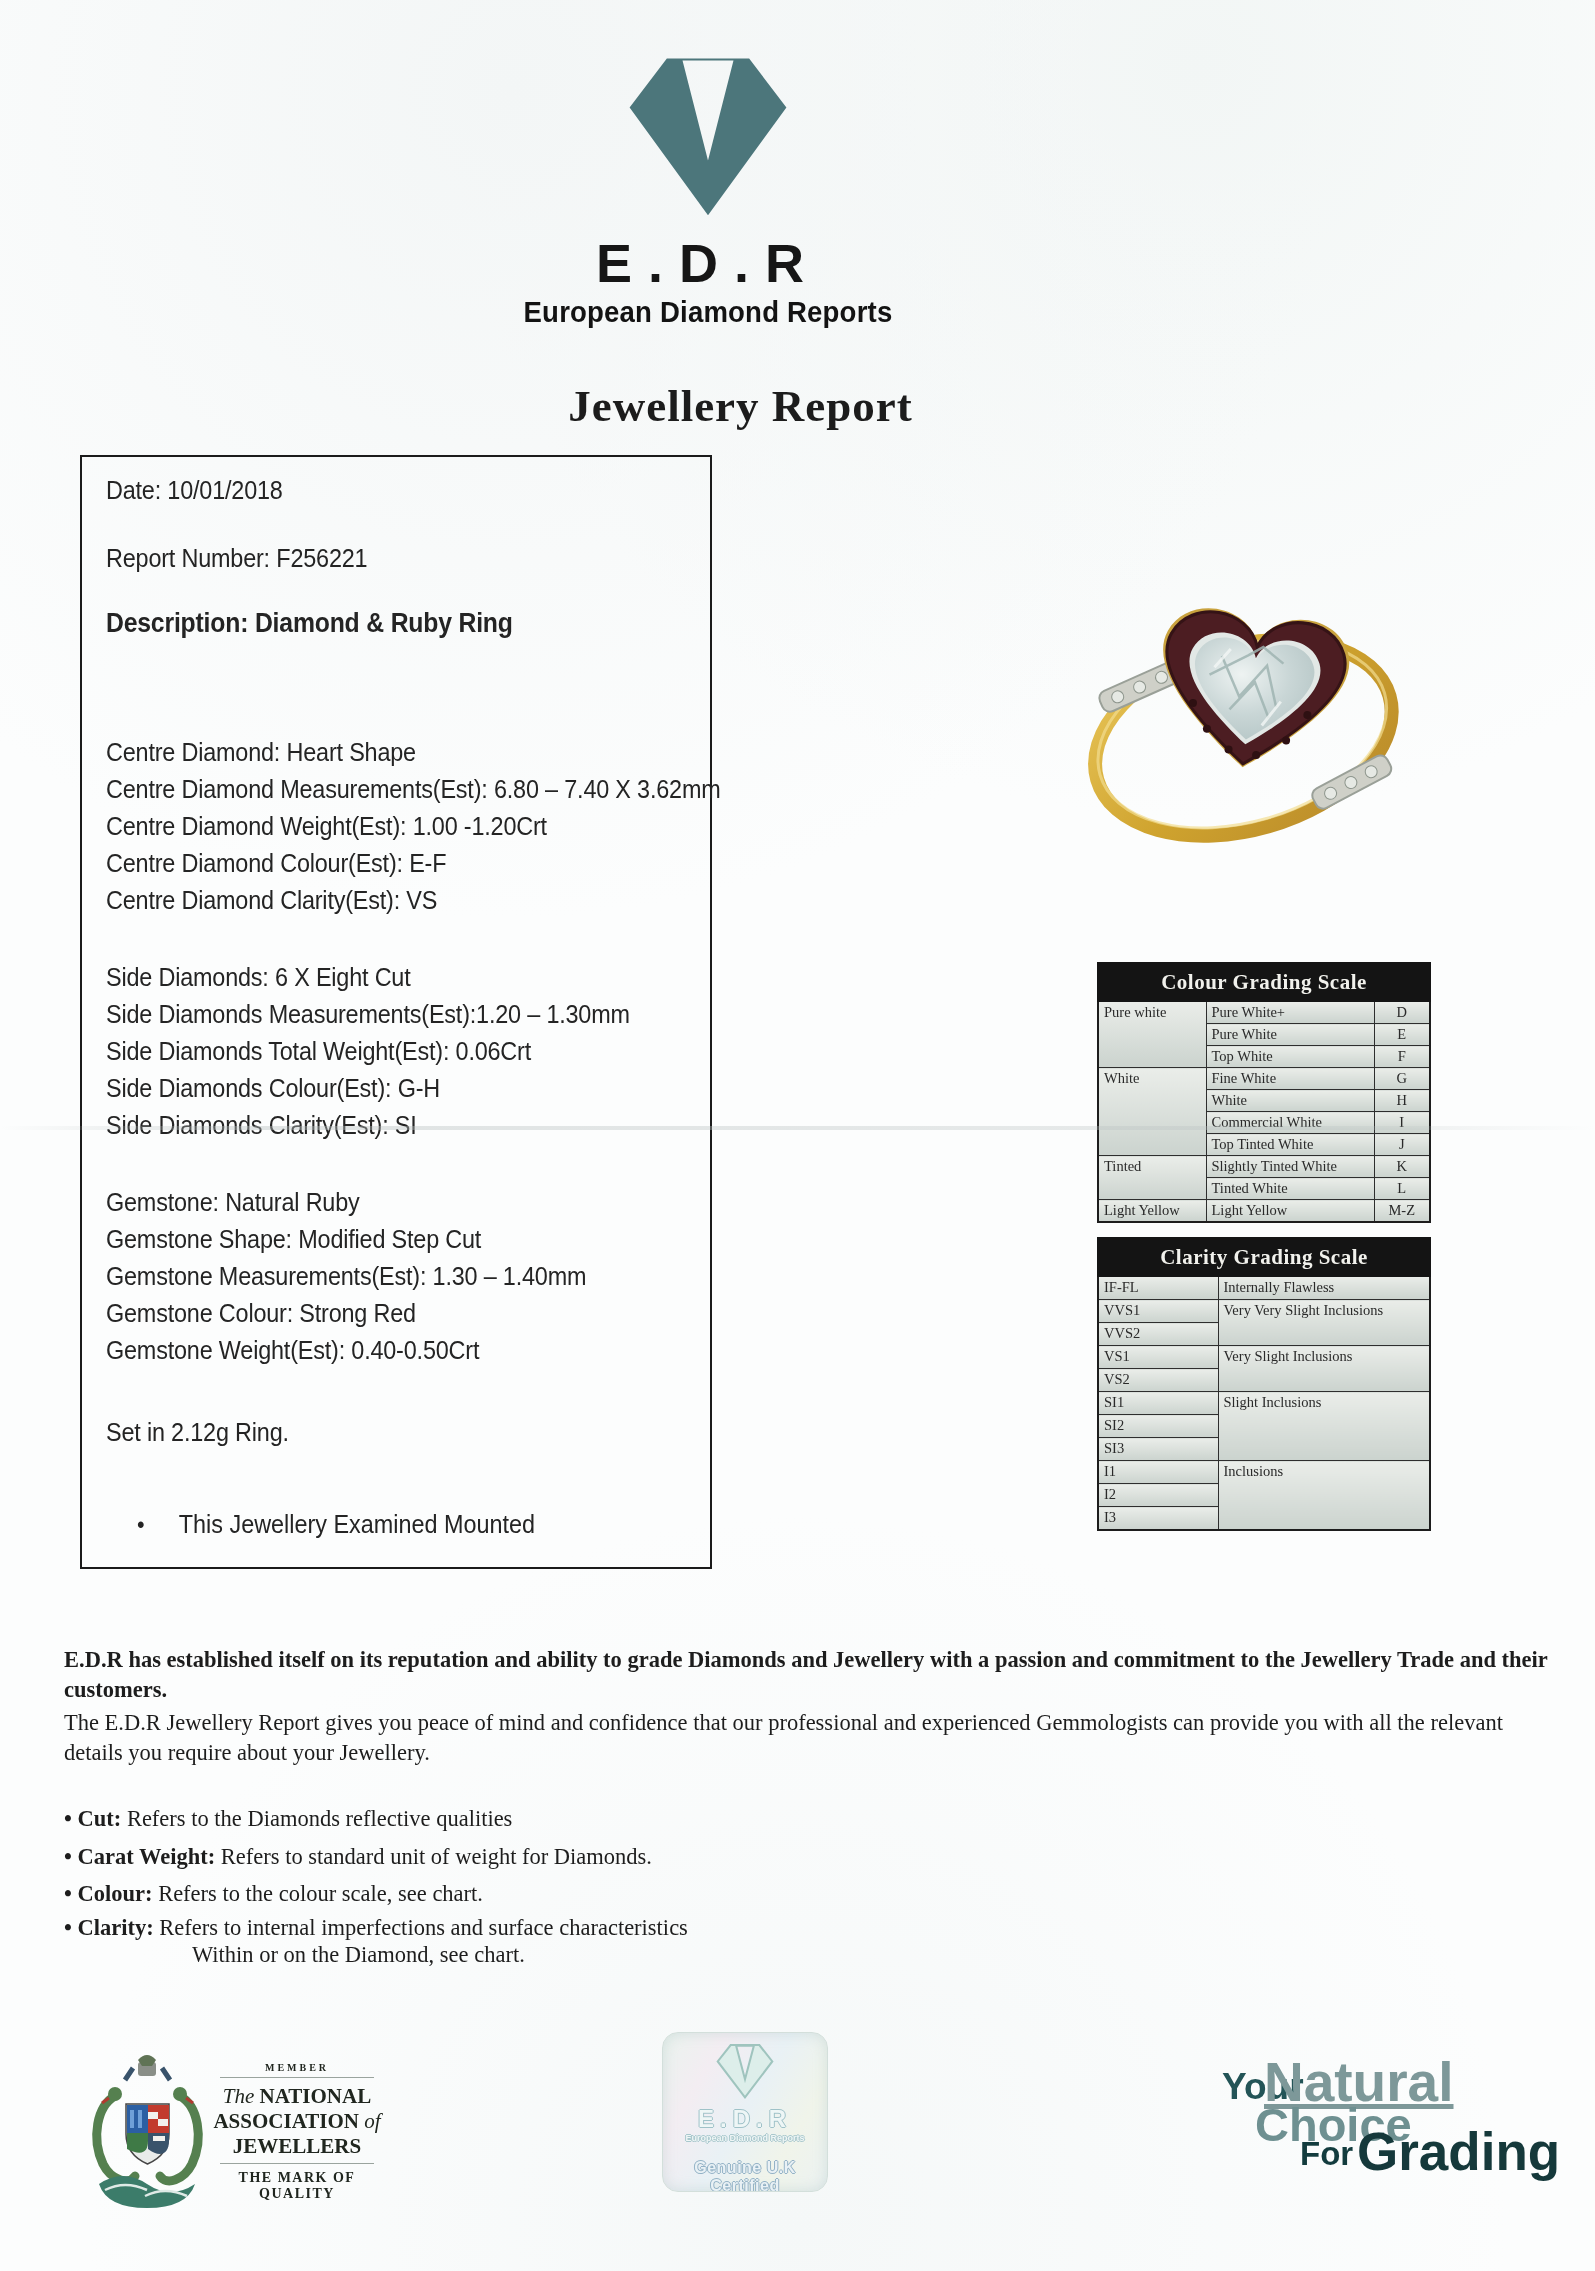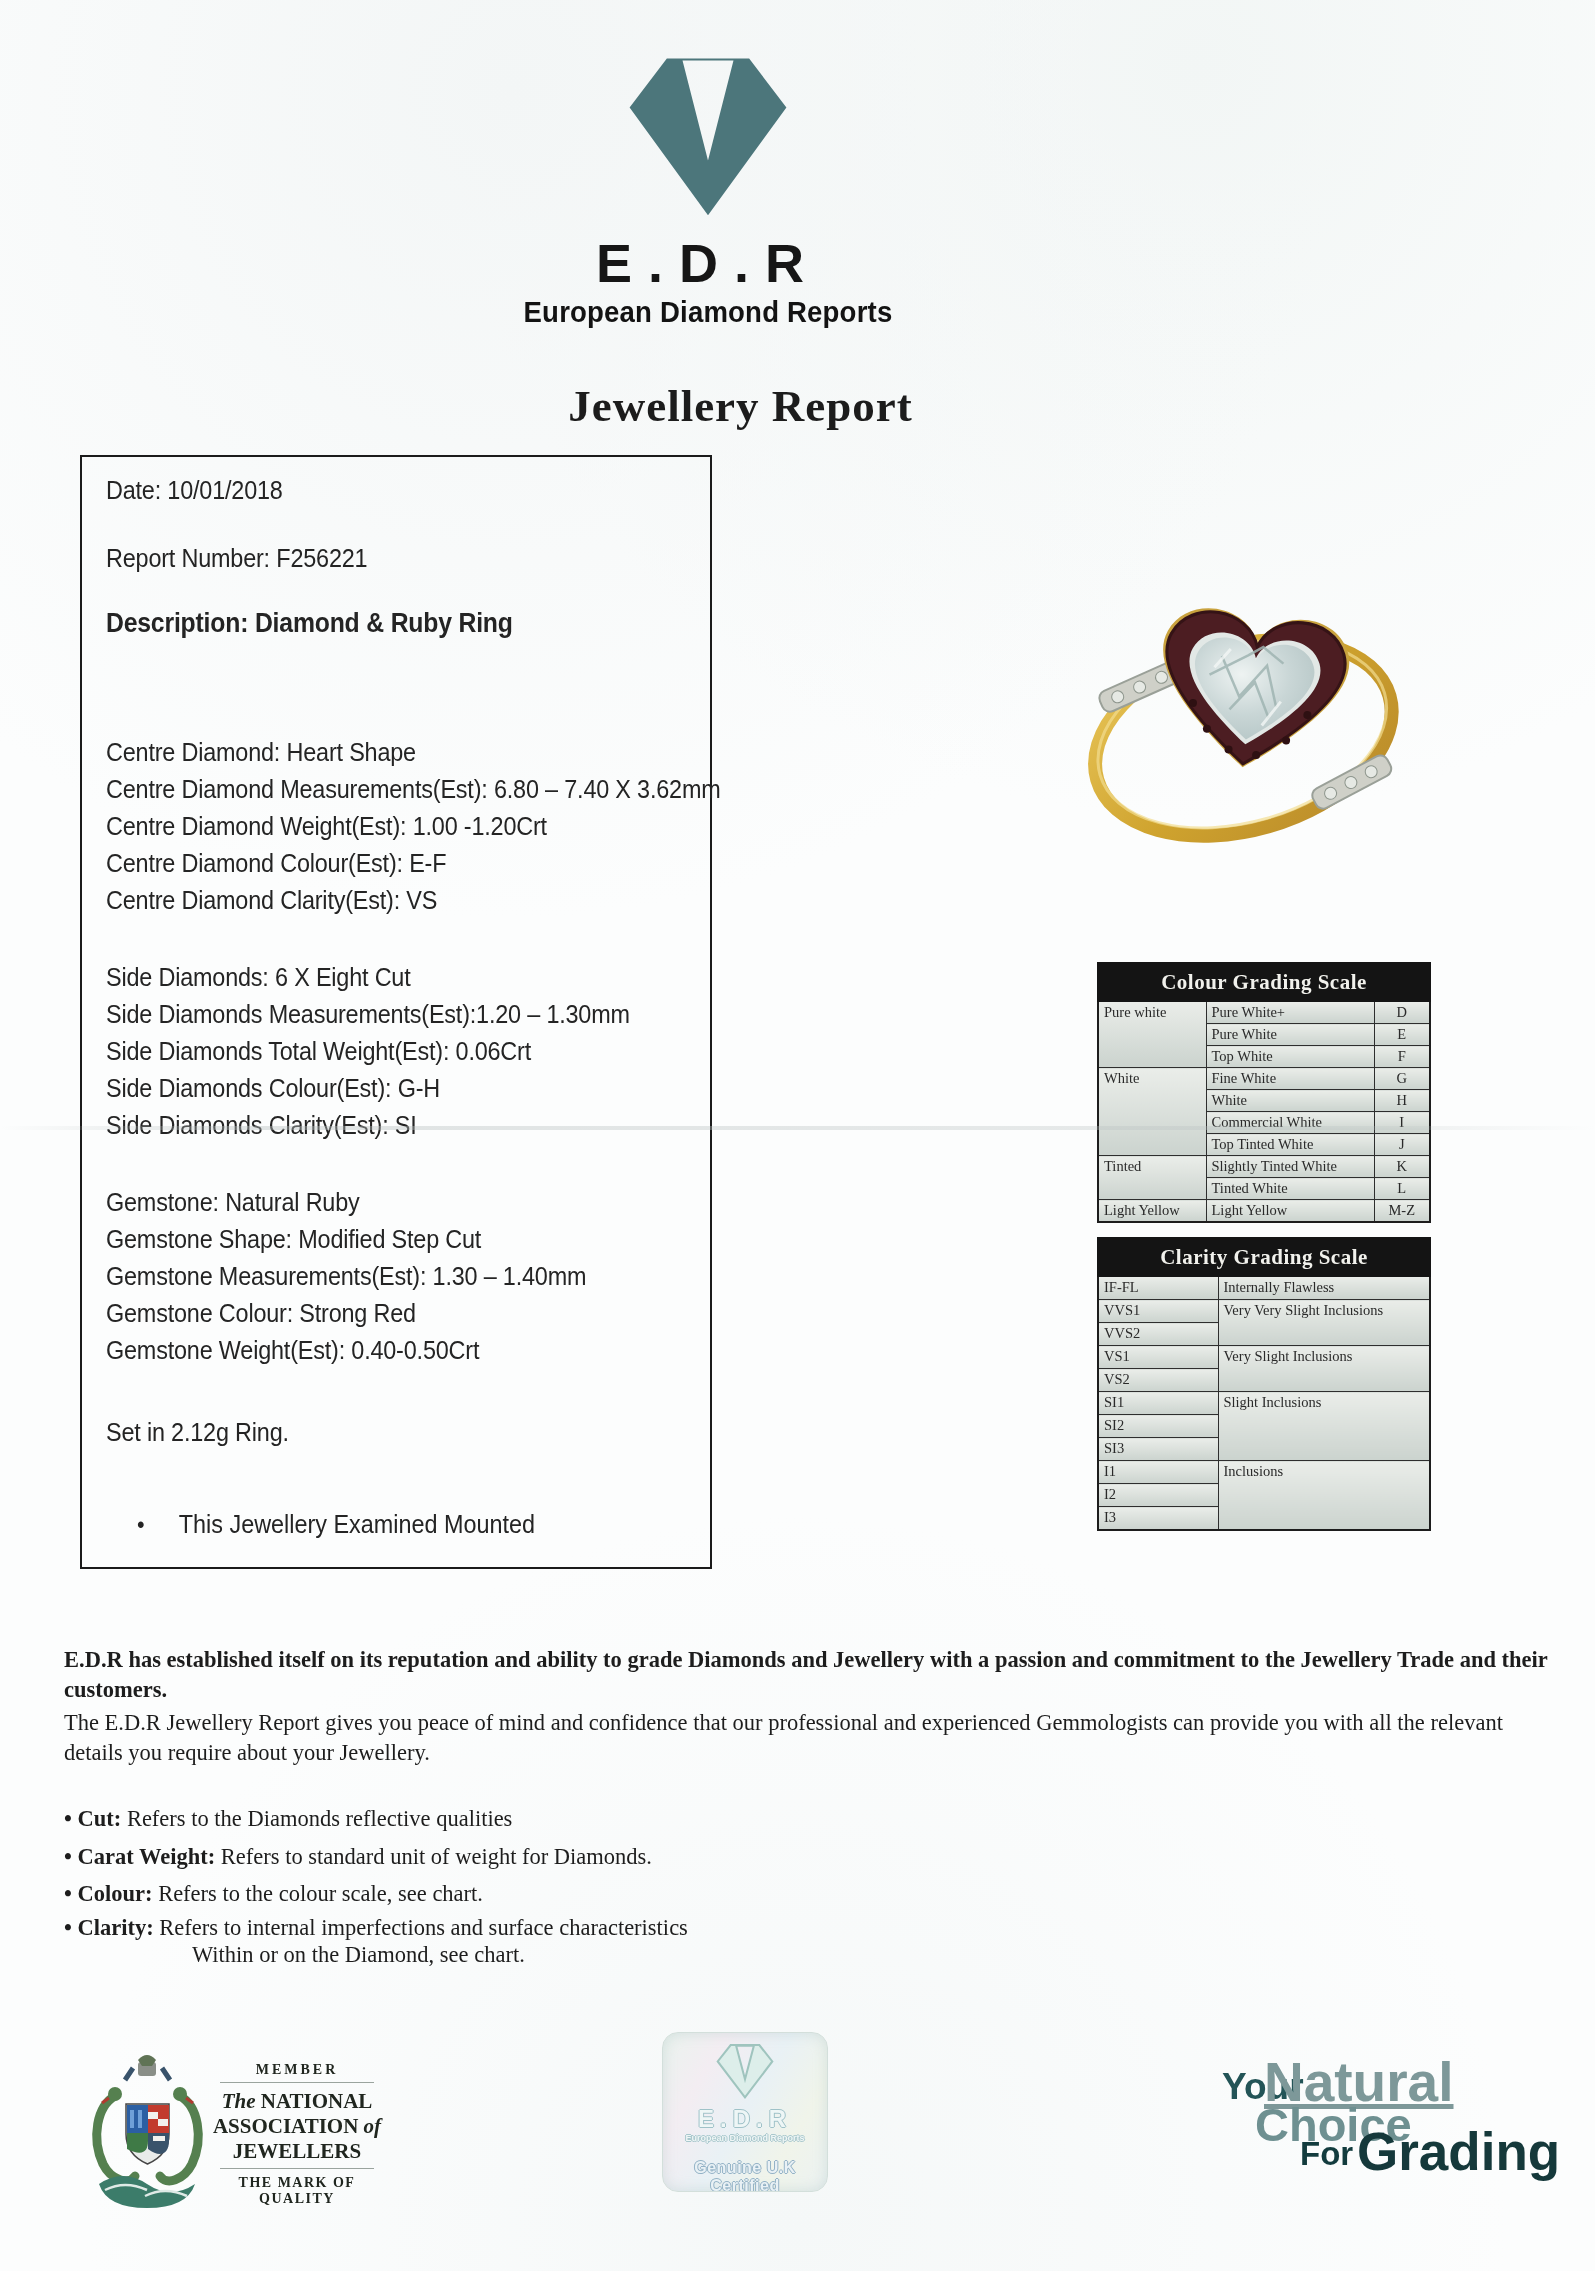--- a/index.html
+++ b/index.html
@@ -45,24 +45,24 @@
   .scale-table td.gr{text-align:center;padding:0 2px;}
 
   
   .bt{position:absolute;font-family:"Liberation Serif",serif;font-size:22.5px;color:#1d1d1d;
       line-height:30px;width:1485px;}
   .b{font-weight:700;}
   .body-block{left:64px;top:1640px;width:1485px;height:430px;}
 
   
   .naj-text{left:212px;top:2062px;width:170px;text-align:center;font-family:"Liberation Serif",serif;color:#20261f;}
-  .naj-member{font-size:14px;font-weight:700;letter-spacing:3px;}
+  .naj-member{font-size:10px;font-weight:700;letter-spacing:3px;}
   .naj-rule{height:2px;border-top:1px solid #9aa49e;margin:4px 8px;}
   .naj-name{font-size:21px;font-weight:700;line-height:25px;}
-  .naj-name i{font-weight:700;margin-top:8px;}
+  .naj-name i{font-weight:400;margin-top:8px;}
   .naj-mark{font-size:14px;font-weight:700;letter-spacing:1.5px;margin-top:4px;}
 
   .hologram{left:662px;top:2032px;width:164px;height:158px;border-radius:16px;
      background:linear-gradient(120deg,#eaf3ee 0%,#f3edf2 25%,#e9f1f5 50%,#f0f4ea 75%,#ecf2f2 100%);
      border:1px solid #d3dfdb;box-shadow:inset 0 0 14px rgba(170,195,195,.4);
      text-align:center;overflow:hidden;}
   .holo-brand{margin-top:2px;font-size:24px;font-weight:800;letter-spacing:6px;color:#eef6f6;
      text-shadow:-1px 0 #9fc2c8,1px 0 #9fc2c8,0 -1px #9fc2c8,0 1px #9fc2c8;}
   .holo-sub{font-size:9px;font-weight:700;color:#eff6f6;
      text-shadow:-1px 0 #a9c8cd,1px 0 #a9c8cd,0 -1px #a9c8cd,0 1px #a9c8cd;}

